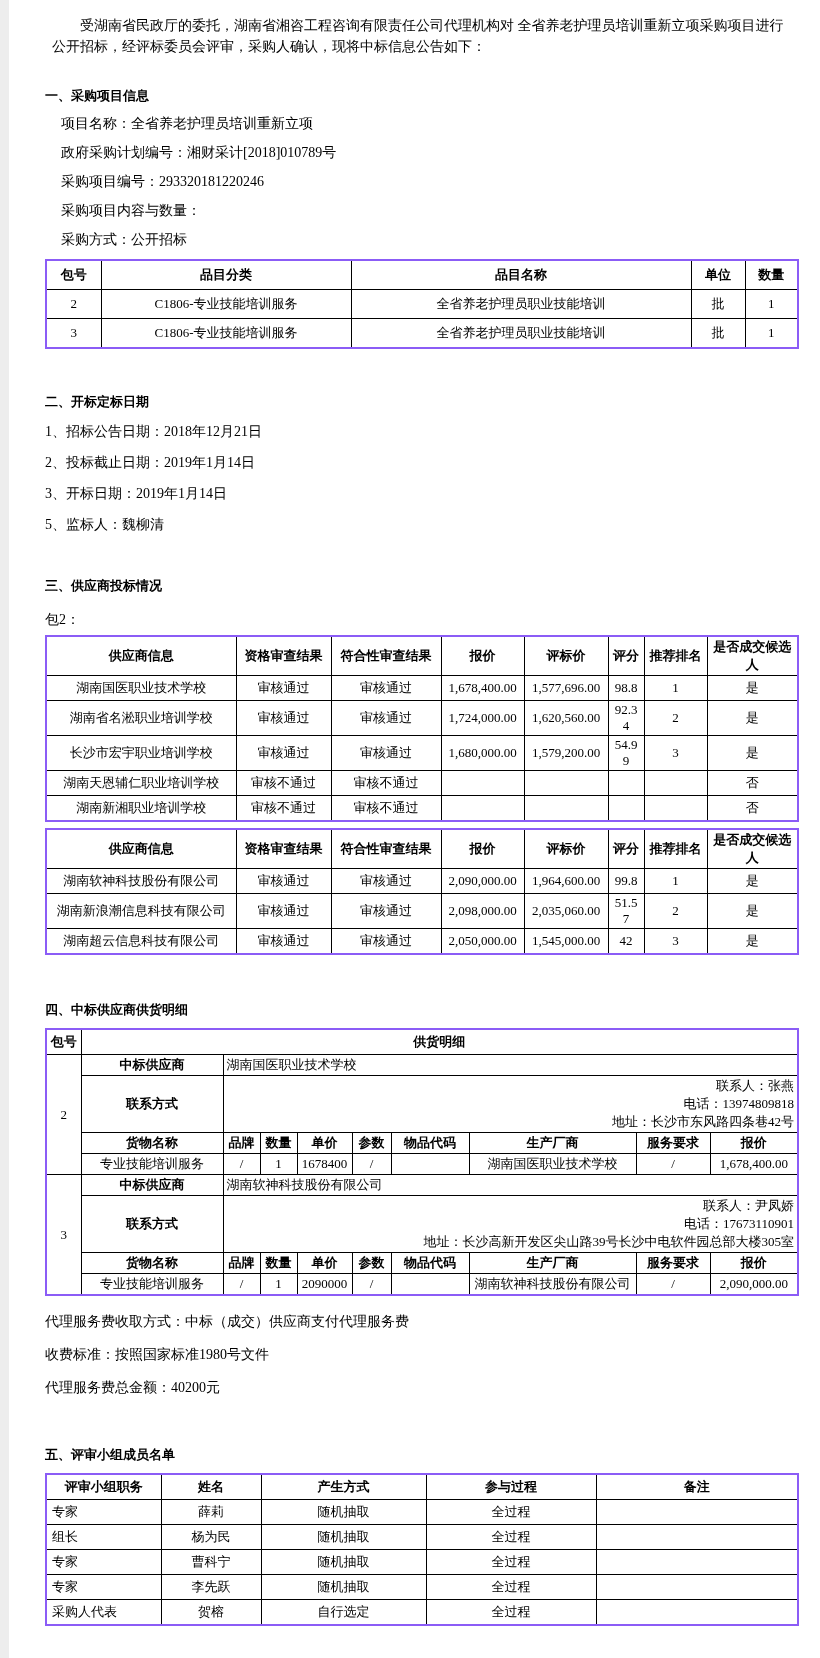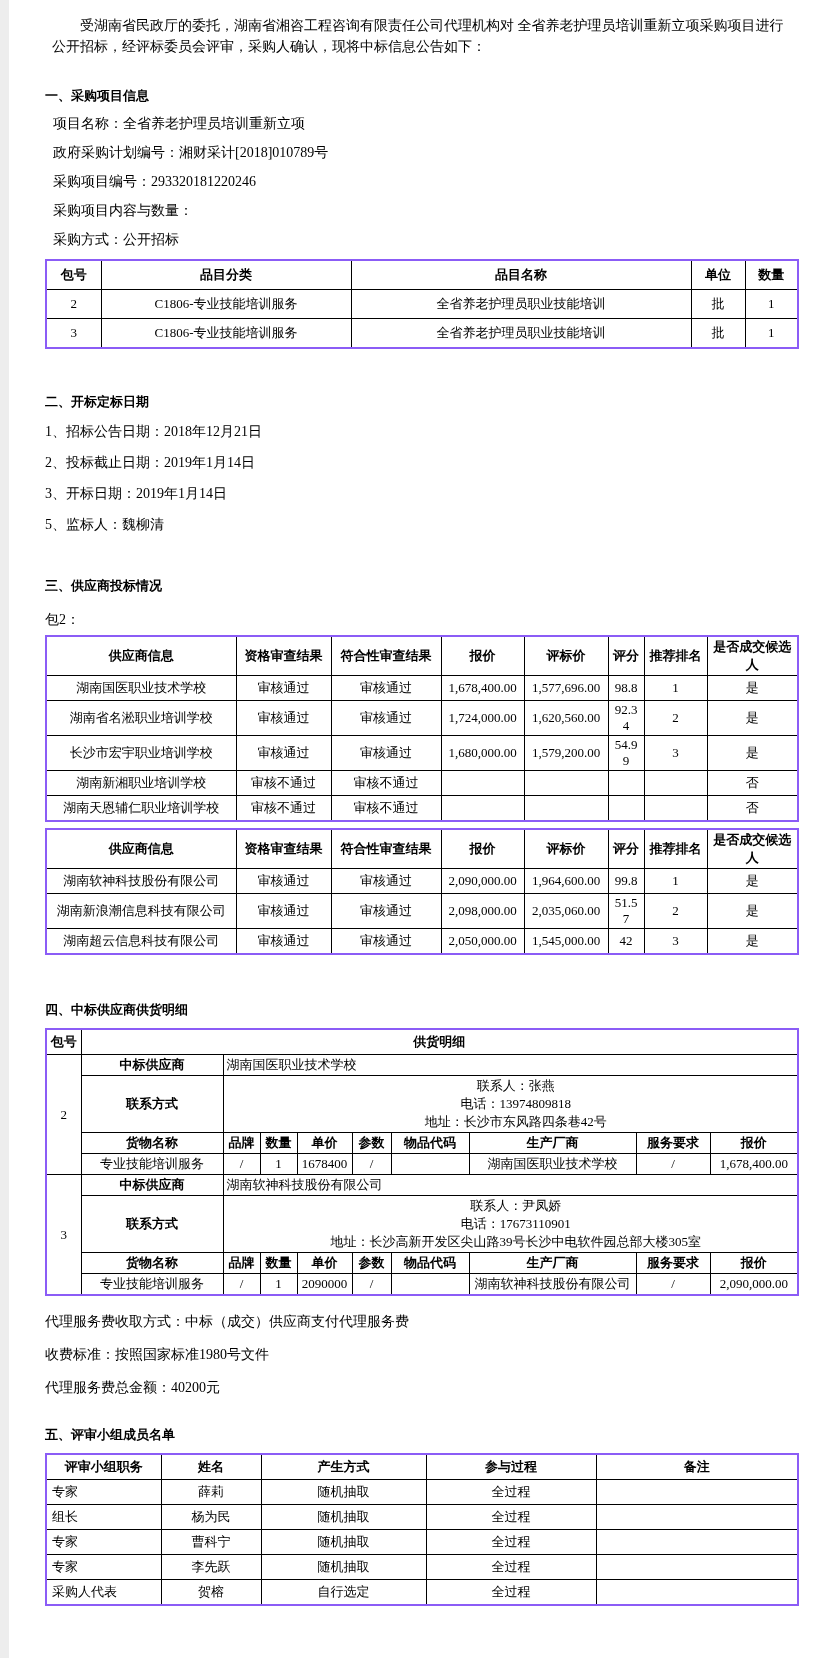--- a/index.html
+++ b/index.html
@@ -6,35 +6,35 @@
   body{
     width:820px;min-height:1658px;background:#fff;position:relative;
     font-family:"Liberation Serif","DejaVu Serif",serif;
     font-size:14px;color:#000;
   }
   .edge-strip{position:absolute;left:0;top:0;width:9px;height:1658px;background:#ededed}
   .content{padding:8px 23px 0 45px}
   .intro{margin:7px;line-height:21px;text-indent:2em}
   .sec-title{font-size:13px;font-weight:bold;margin:0}
   .mt1{margin-top:30px}.mt3{margin-top:42px}
-  .mt4{margin-top:44px}.mt5{margin-top:46px}.mt6{margin-top:28px}
-  .fld{margin:9px 8px;line-height:20px}
+  .mt4{margin-top:44px}.mt5{margin-top:46px}.mt6{margin-top:48px}
+  .fld{margin:9px 16px;line-height:20px}
   .item{margin:11px 0;line-height:20px}
   .pkg-label{margin:16px 0 1px 0;line-height:18px}
   .note{margin:13px 0;line-height:20px}
   table.t{border-collapse:collapse;table-layout:fixed;width:752px;margin-top:6px;border:2px solid #8b5cf6}
   table.t th,table.t td{border:1px solid #000;text-align:center;padding:1px 3px;font-size:13px;overflow:hidden;word-break:break-all}
   .t1 th,.t1 td{height:26px}
   .t3 th,.t3 td{height:22px}
   .t5 th,.t5 td{height:22px}
   .t5 td.c0{text-align:left;padding-left:5px}
   .t4 th,.t4 td{height:17px;padding:0 2px}
   .t4 td.lbl{font-weight:bold}
   .t4 td.val{text-align:left;padding-left:3px}
-  .t4 td.contact{text-align:center;padding-left:14px}
+  .t4 td.contact{text-align:right;padding-left:14px}
   .t4 td.contact div{line-height:18px}
   .t4 tr.ghead td{font-weight:bold}
 </style>
 </head>
 <body>
 
 <div class="edge-strip"></div>
 
 <div class="content">
 
@@ -134,31 +134,31 @@
       <td>长沙市宏宇职业培训学校</td>
       <td>审核通过</td>
       <td>审核通过</td>
       <td>1,680,000.00</td>
       <td>1,579,200.00</td>
       <td>54.99</td>
       <td>3</td>
       <td>是</td>
     </tr>
     <tr>
-      <td>湖南新湘职业培训学校</td>
+      <td>湖南天恩辅仁职业培训学校</td>
       <td>审核不通过</td>
       <td>审核不通过</td>
       <td></td>
       <td></td>
       <td></td>
       <td></td>
       <td>否</td>
     </tr>
     <tr>
-      <td>湖南天恩辅仁职业培训学校</td>
+      <td>湖南新湘职业培训学校</td>
       <td>审核不通过</td>
       <td>审核不通过</td>
       <td></td>
       <td></td>
       <td></td>
       <td></td>
       <td>否</td>
     </tr>
   </tbody>
     </table>

